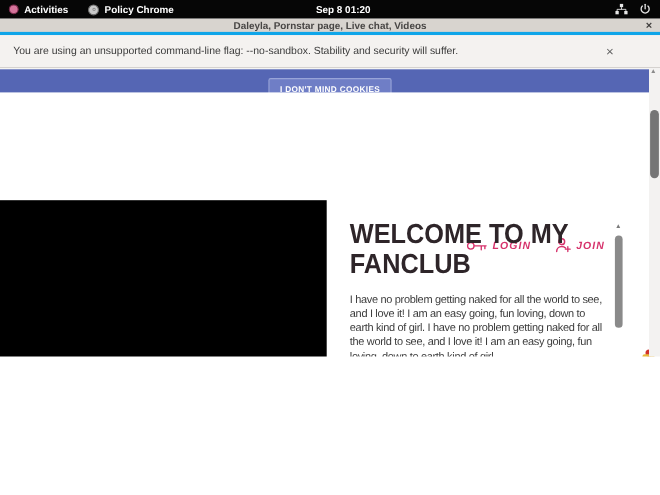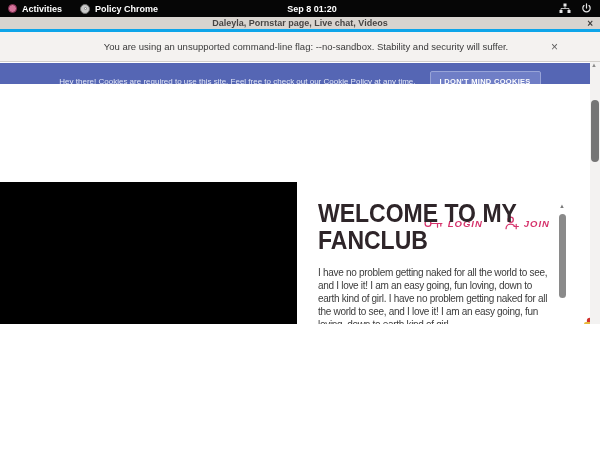--- a/index.html
+++ b/index.html
@@ -18,21 +18,21 @@
   .gb-right { display:flex; align-items:center; gap:10px; padding-right:8px; }
 
   
   .titlebar { position:absolute; left:0; top:17px; width:600px; height:15px; background:#d8d4cf;
     border-bottom:3px solid #0ea5e9; display:flex; align-items:center; justify-content:center;
     font-size:9px; font-weight:bold; color:#474544; }
   .titlebar .close { position:absolute; right:7px; top:1px; font-size:10px; color:#3e3c3b; cursor:pointer; font-weight:bold; }
 
   
   .infobar { position:absolute; left:0; top:32px; width:600px; height:30px; background:#f4f2f0;
-    border-bottom:1px solid #d2cfcb; display:flex; align-items:center; font-size:9.5px; color:#3a3a3a; padding-left:12px;justify-content:center; }
+    border-bottom:1px solid #d2cfcb; display:flex; align-items:center; font-size:9.5px; color:#3a3a3a; padding-left:12px; }
   .infobar .close { position:absolute; right:42px; top:8px; font-size:12px; color:#5f5f5f; cursor:pointer; }
 
   
   .cookie { position:absolute; left:0; top:63px; width:600px; height:37px; background:#5566b4;
     display:flex; align-items:center; justify-content:center; gap:14px; }
   .cookie-msg { font-size:8px; color:#e4e8f8; white-space:nowrap; }
   .cookie-btn { background:#6f7ec6; border:1px solid #98a4d8; color:#fff; font-size:7.5px; font-weight:bold;
     padding:5px 9px; border-radius:2px; cursor:pointer; white-space:nowrap; letter-spacing:0.3px; font-family:inherit; }
 
   
@@ -122,21 +122,20 @@
     <span>Daleyla, Pornstar page, Live chat, Videos</span>
     <span class="close">×</span>
   </div>
 
   <div class="infobar">
     <span>You are using an unsupported command-line flag: --no-sandbox. Stability and security will suffer.</span>
     <span class="close">×</span>
   </div>
 
   <div class="cookie">
-    <span class="cookie-msg">Hey there! Cookies are required to use this site. Feel free to check out our Cookie Policy at any time.</span>
     <button class="cookie-btn">I DON'T MIND COOKIES</button>
   </div>
 
   <div class="site-header">
     <div class="menu-icon">
       <span></span>
         <span></span>
         <span></span>
         <span></span>
     </div>

